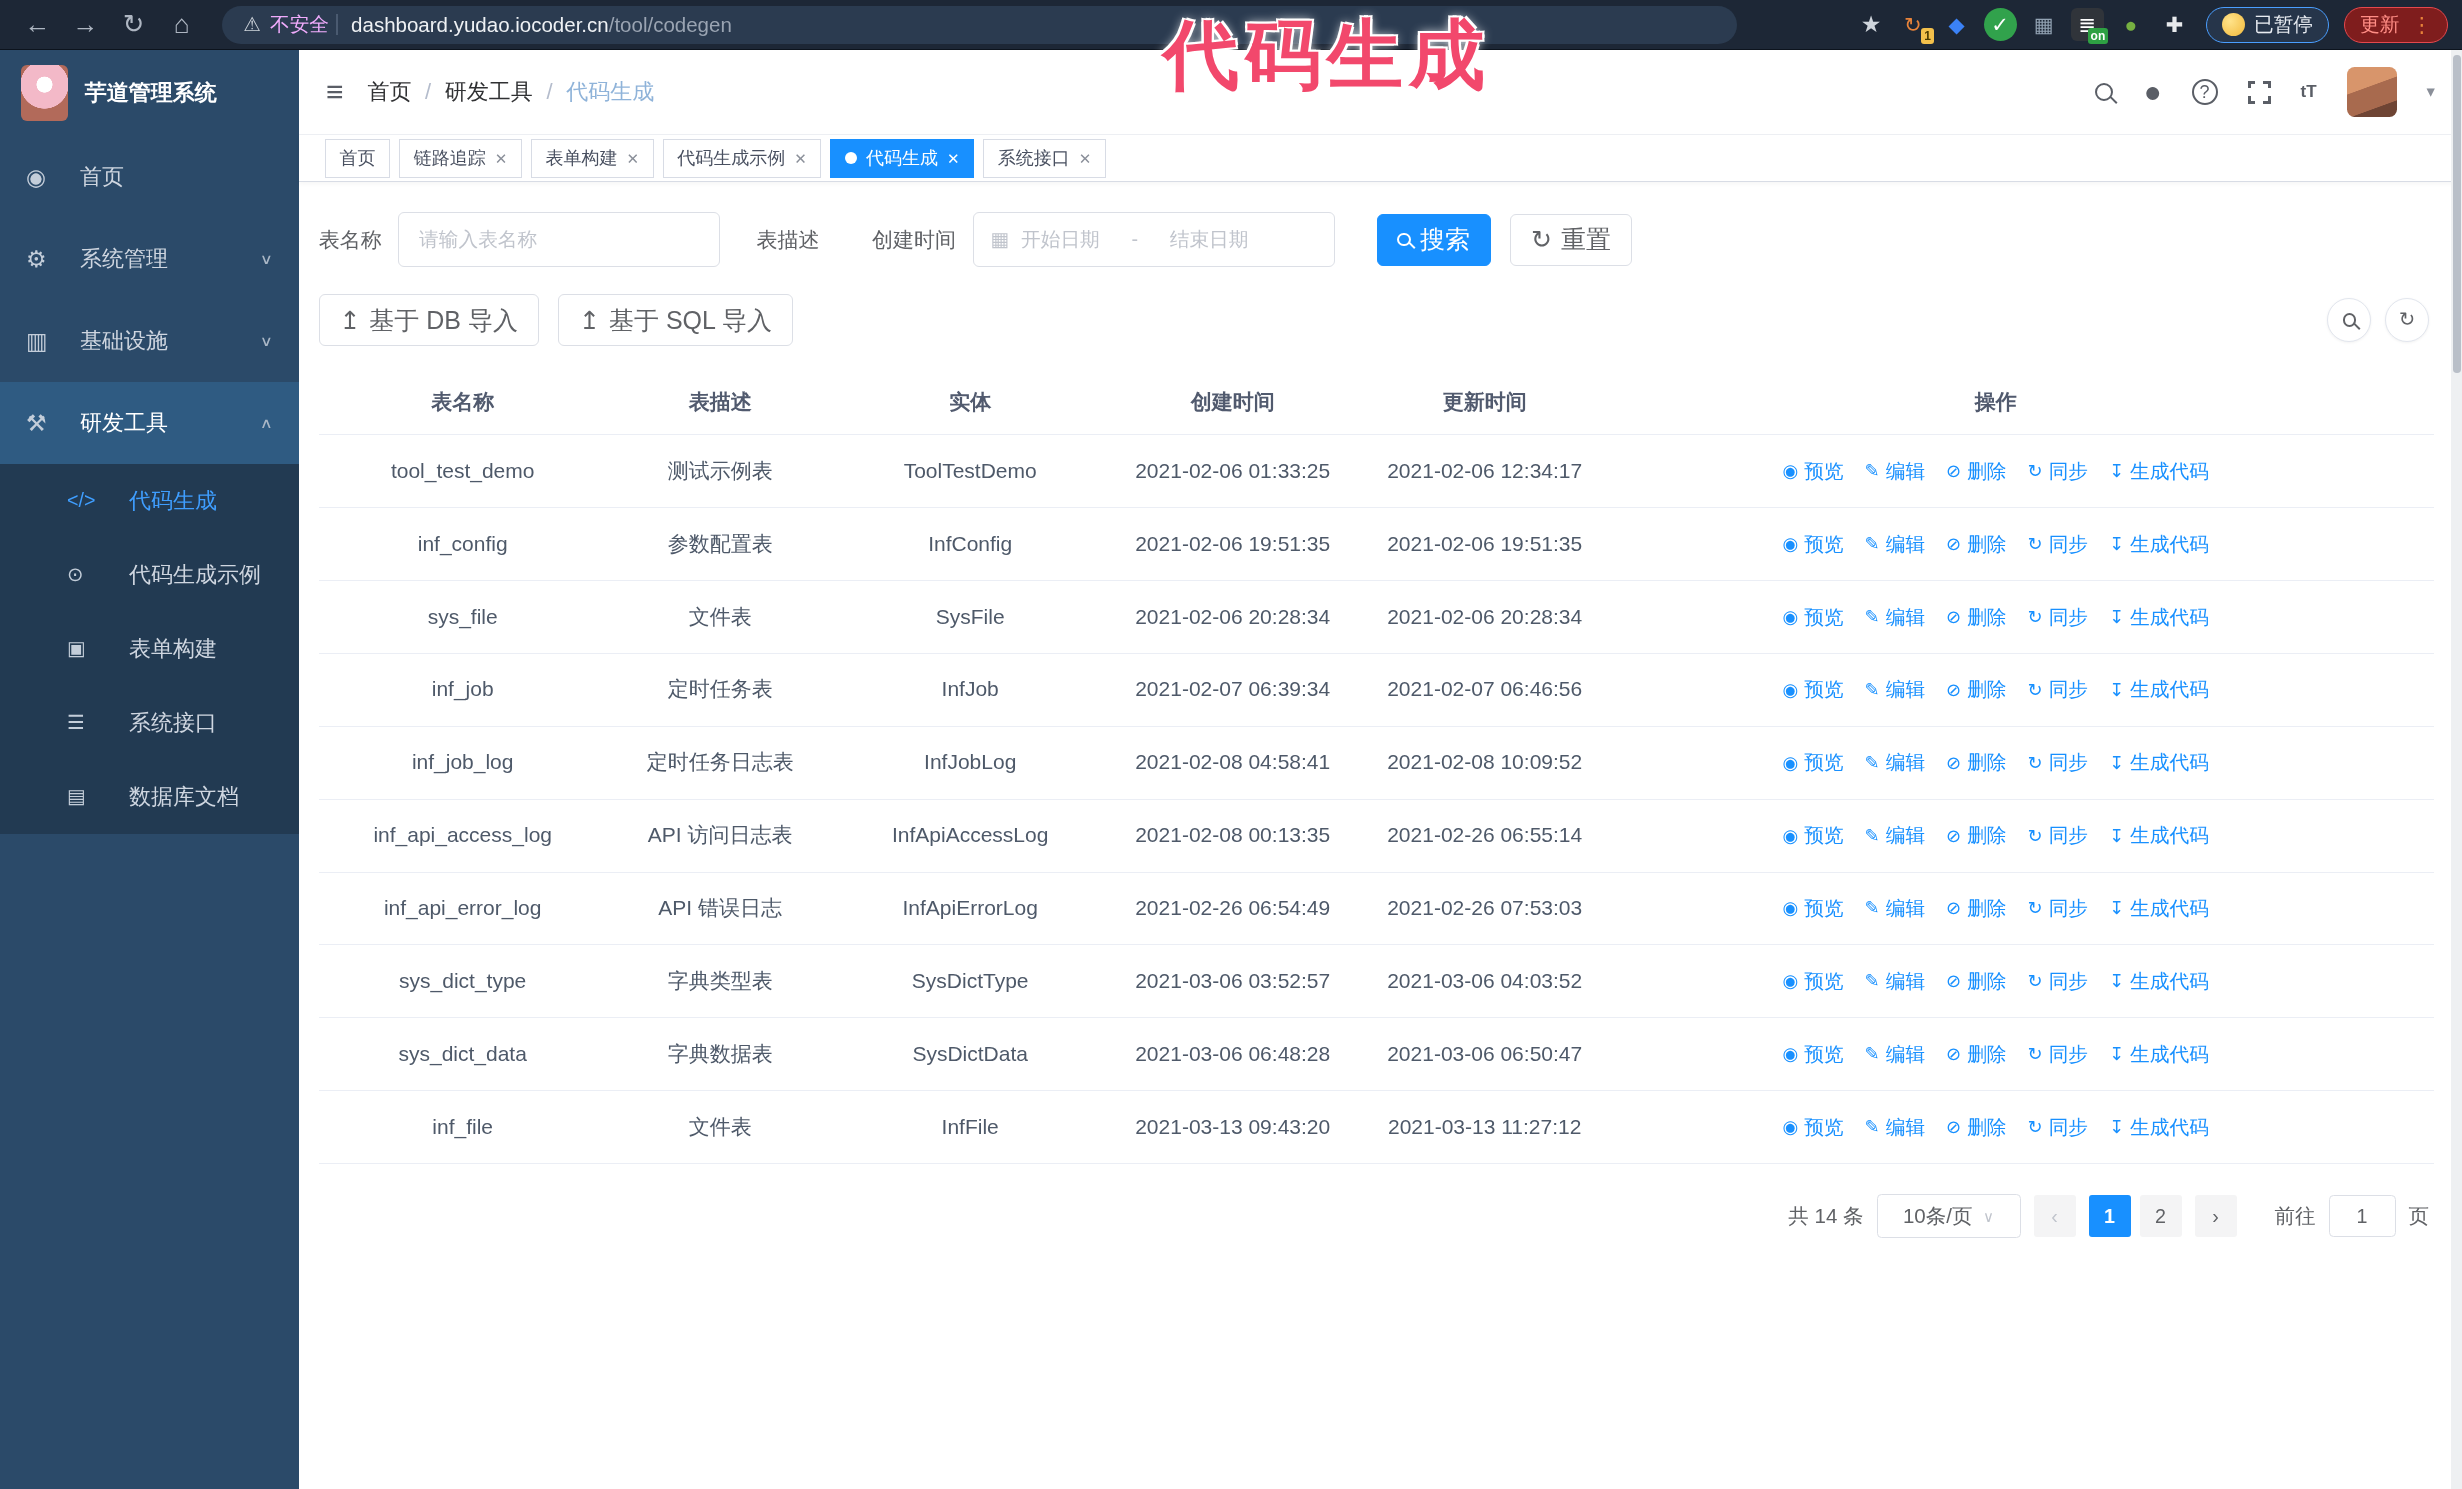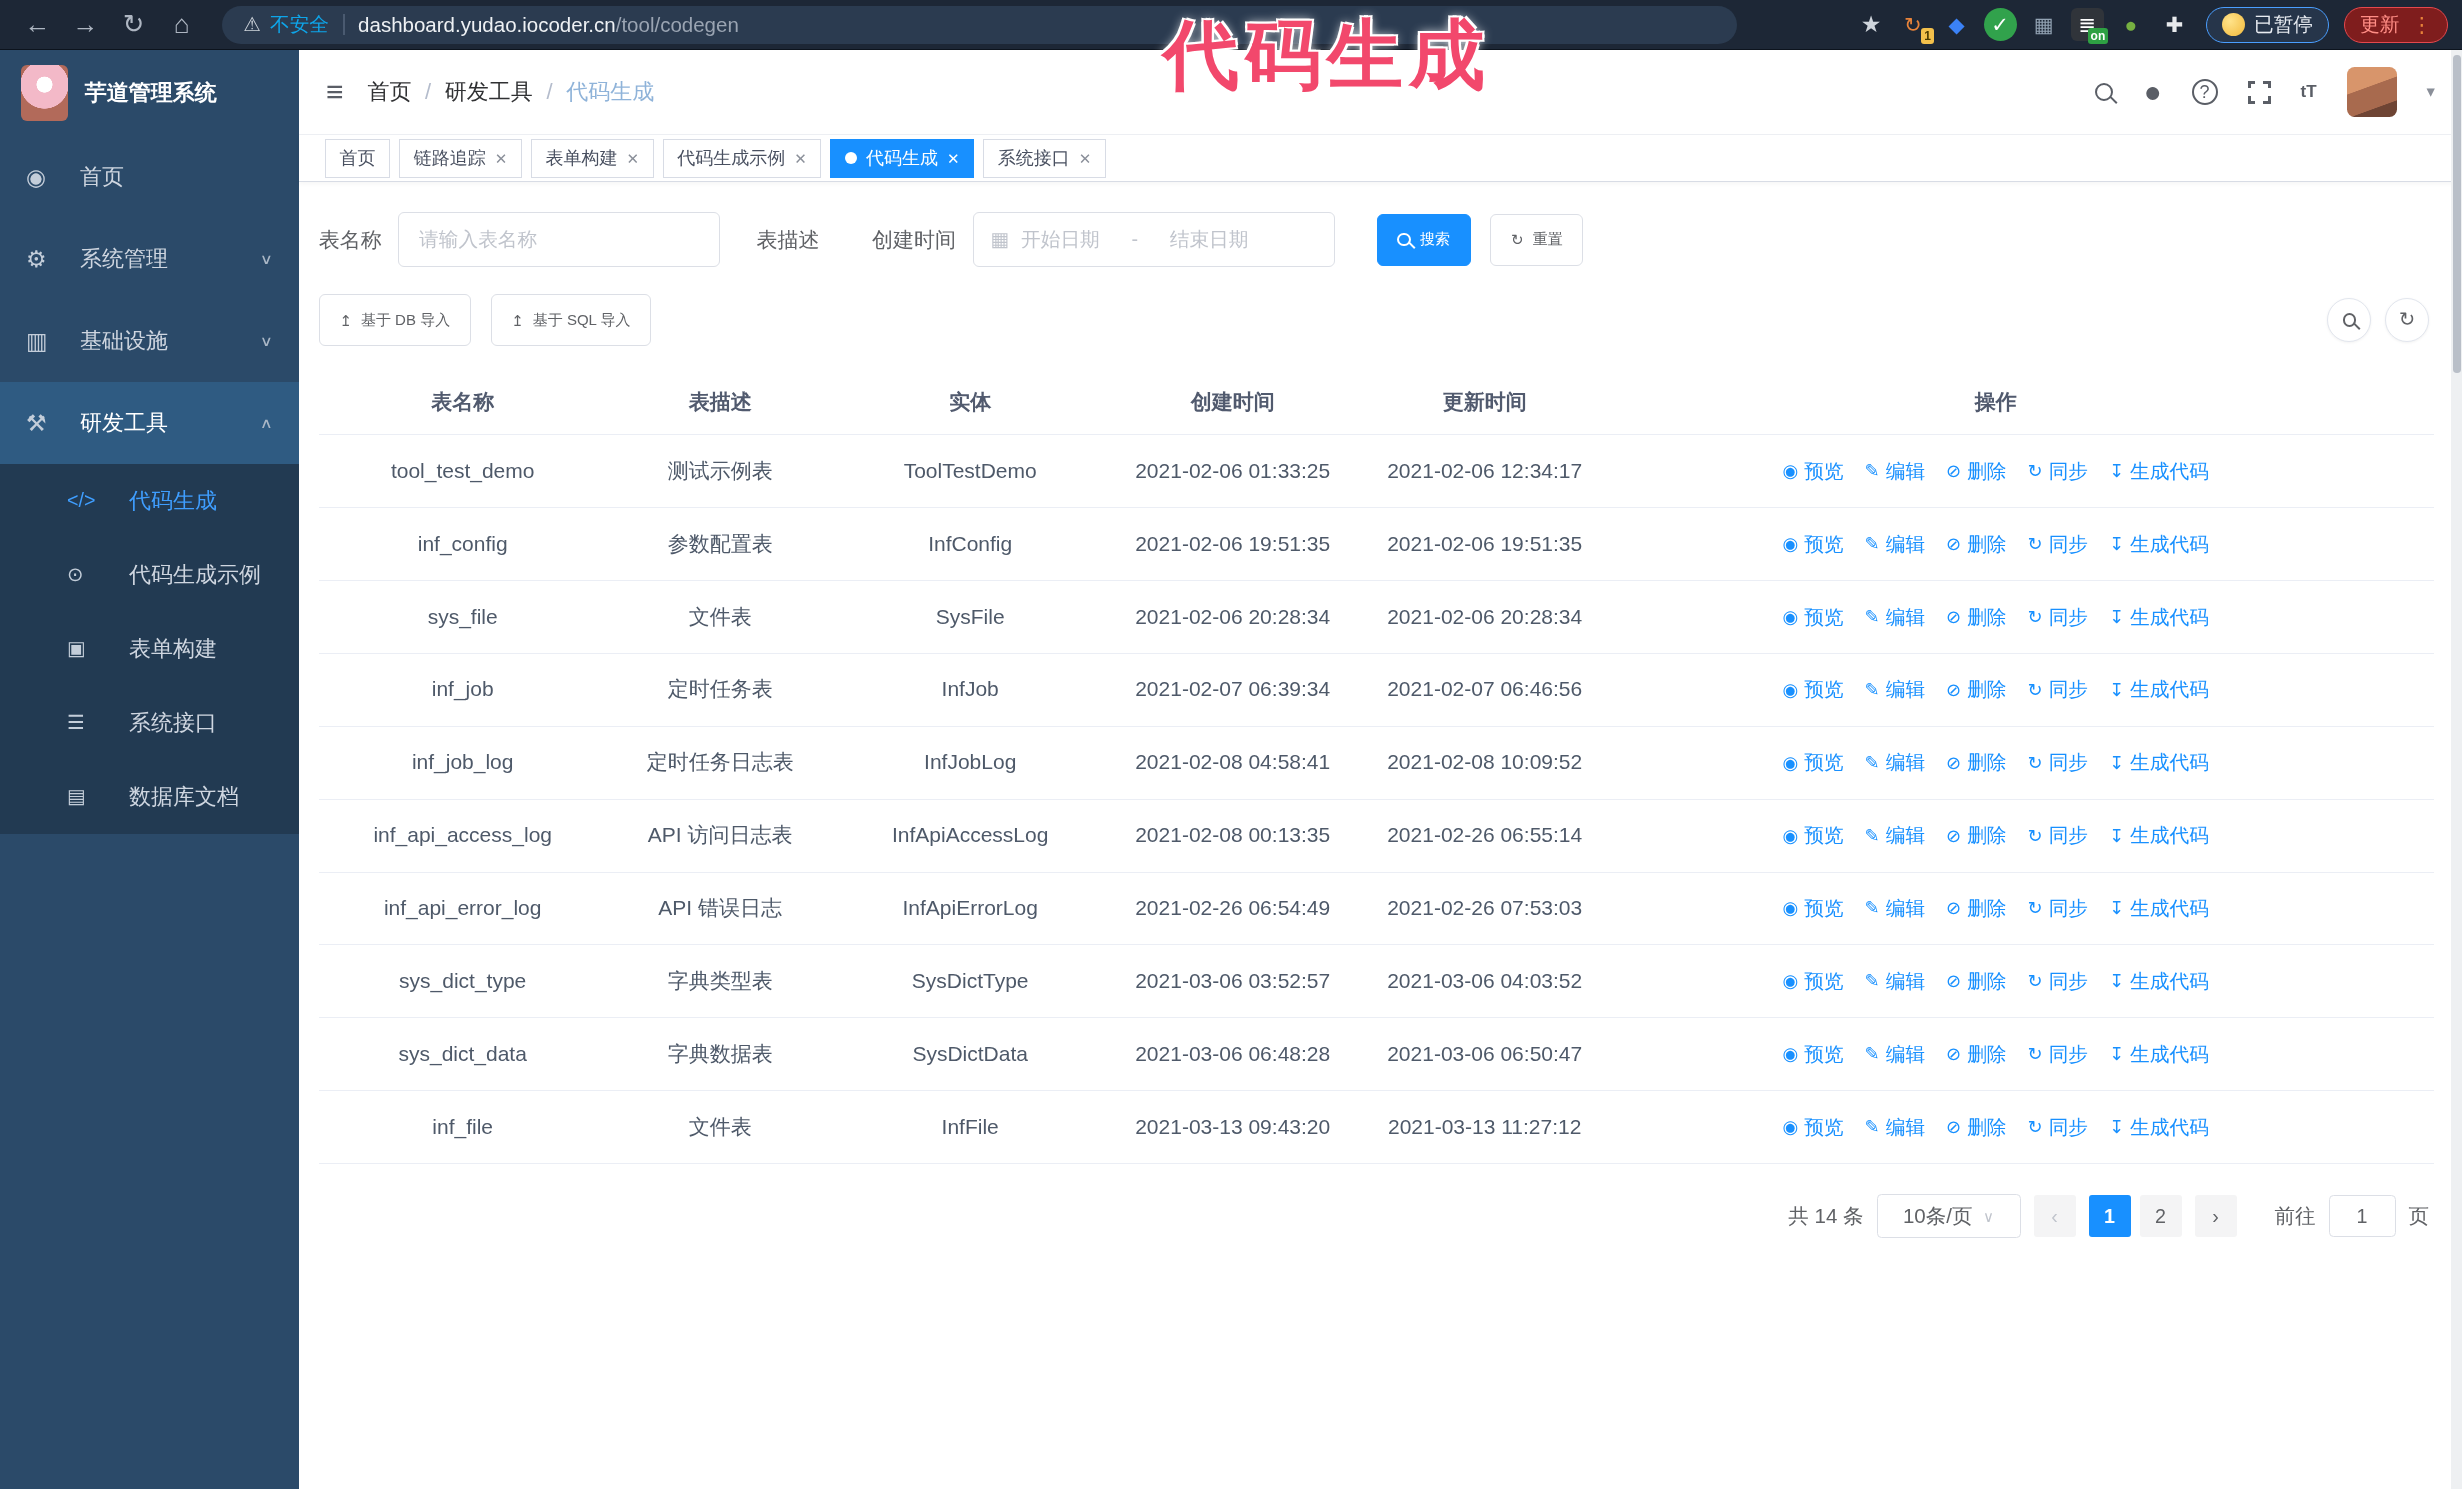--- a/index.html
+++ b/index.html
@@ -4,21 +4,21 @@
 <style>
   * { margin:0; padding:0; box-sizing:border-box; }
   html,body { width:2462px; height:1490px; overflow:hidden; font-family:"Liberation Sans","DejaVu Sans",sans-serif; background:#fff; }
   .i { font-style:normal; display:inline-block; line-height:1; }
 
   
   .chrome { position:relative; width:100%; height:50px; background:#1d2736; display:flex; align-items:center; padding:0 13.6px; border-bottom:1.5px solid #0c131d; }
   .nav-ic { color:#aeb6c2; font-size:26px; width:48px; text-align:center; cursor:pointer; }
   .url-pill { flex:0 0 auto; width:1515px; height:38px; margin-left:16.7px; background:#2b3b50; border-radius:19.7px; display:flex; align-items:center; padding:0 21px; color:#dfe3e8; }
   .url-warn { color:#cfd5dc; font-size:19.7px; margin-right:9px; }
-  .url-sec { color:#0ea5e9; font-size:19.7px; margin-right:14px;text-align:center; }
+  .url-sec { color:#f0abfc; font-size:19.7px; margin-right:7px;text-align:center; }
   .url-div { width:1.5px; height:21px; background:#4a5a70; margin-right:13.6px; }
   .url-host { color:#eef1f4; font-size:20.5px; }
   .url-path { color:#9aa4b2; font-size:20.5px; }
   .chrome-right { display:flex; align-items:center; margin-left:auto; gap:15px; }
   .star { color:#cfd5dc; font-size:23px; }
   .ext { position:relative; width:33px; height:33px; display:flex; align-items:center; justify-content:center; border-radius:6px; font-size:21px; color:#fff; }
   .ext .badge { position:absolute; right:-4.5px; bottom:-3px; background:#f3c04b; color:#4c3b00; font-size:12px; border-radius:3px; padding:0.8px 3px; font-weight:bold; }
   .ext .badge.on { background:#2ea043; color:#fff; }
   .pill { display:flex; align-items:center; gap:9px; height:36px; border-radius:18px; padding:0 15px; font-size:19.7px; }
   .pill.paused { border:1.5px solid #4a9eff; color:#e8ecf2; background:#26354a; }
@@ -83,21 +83,21 @@
   :root { --primary:#1890ff; }
   .content { padding:0 33px 0 19.7px; flex:1; }
   .search-row { display:flex; align-items:center; margin-top:30px; font-size:21px; color:#606266; }
   .fl { margin-right:16.7px; white-space:nowrap; }
   .tin { width:322px; height:55px; border:0.8px solid #dcdfe6; border-radius:6px; padding:0 19.7px; font-size:19.7px; color:#606266; }
   .tin::placeholder { color:#c0c4cc; }
   .gap { width:36px; }
   .dates { width:362px; height:55px; border:0.8px solid #dcdfe6; border-radius:6px; display:flex; align-items:center; padding:0 16.7px; gap:12px; color:#c0c4cc; font-size:19.7px; }
   .dates .cal { color:#c0c4cc; font-size:19.7px; }
   .dates .dsep { color:#c0c4cc; }
-  .btn { display:inline-flex; align-items:center; justify-content:center; gap:9px; height:52px; border-radius:6px; font-size:15px; cursor:pointer; border:0.8px solid #dcdfe6; background:#fff; color:#606266; padding:0 19.7px; white-space:nowrap; }
+  .btn { display:inline-flex; align-items:center; justify-content:center; gap:9px; height:52px; border-radius:6px; font-size:25px; cursor:pointer; border:0.8px solid #dcdfe6; background:#fff; color:#606266; padding:0 19.7px; white-space:nowrap; }
   .btn.primary { background:var(--primary); border-color:var(--primary); color:#fff; }
   .toolbar-row { display:flex; align-items:center; margin-top:27px; gap:19.7px; }
   .circ { width:44px; height:44px; border-radius:50%; border:0.8px solid #e2e6ee; background:#fff; color:#606266; display:flex; align-items:center; justify-content:center; font-size:19.7px; cursor:pointer; box-shadow:0 0.8px 3px rgba(0,0,0,.06); }
   .tool-right { margin-left:auto; display:flex; gap:13.6px; }
 
   table.grid { margin-top:24px; width:2114px; border-collapse:collapse; table-layout:fixed; font-size:21px; color:#4e5969; }
   table.grid th { font-weight:bold; color:#515a6e; padding:18px 9px; border-bottom:0.8px solid #ebeef5; text-align:center; }
   table.grid td { padding:19.7px 9px; border-bottom:0.8px solid #ebeef5; text-align:center; line-height:1.55; }
   td.dt { word-break:break-all; }
   .ops { display:flex; justify-content:center; gap:21px; white-space:nowrap; }

